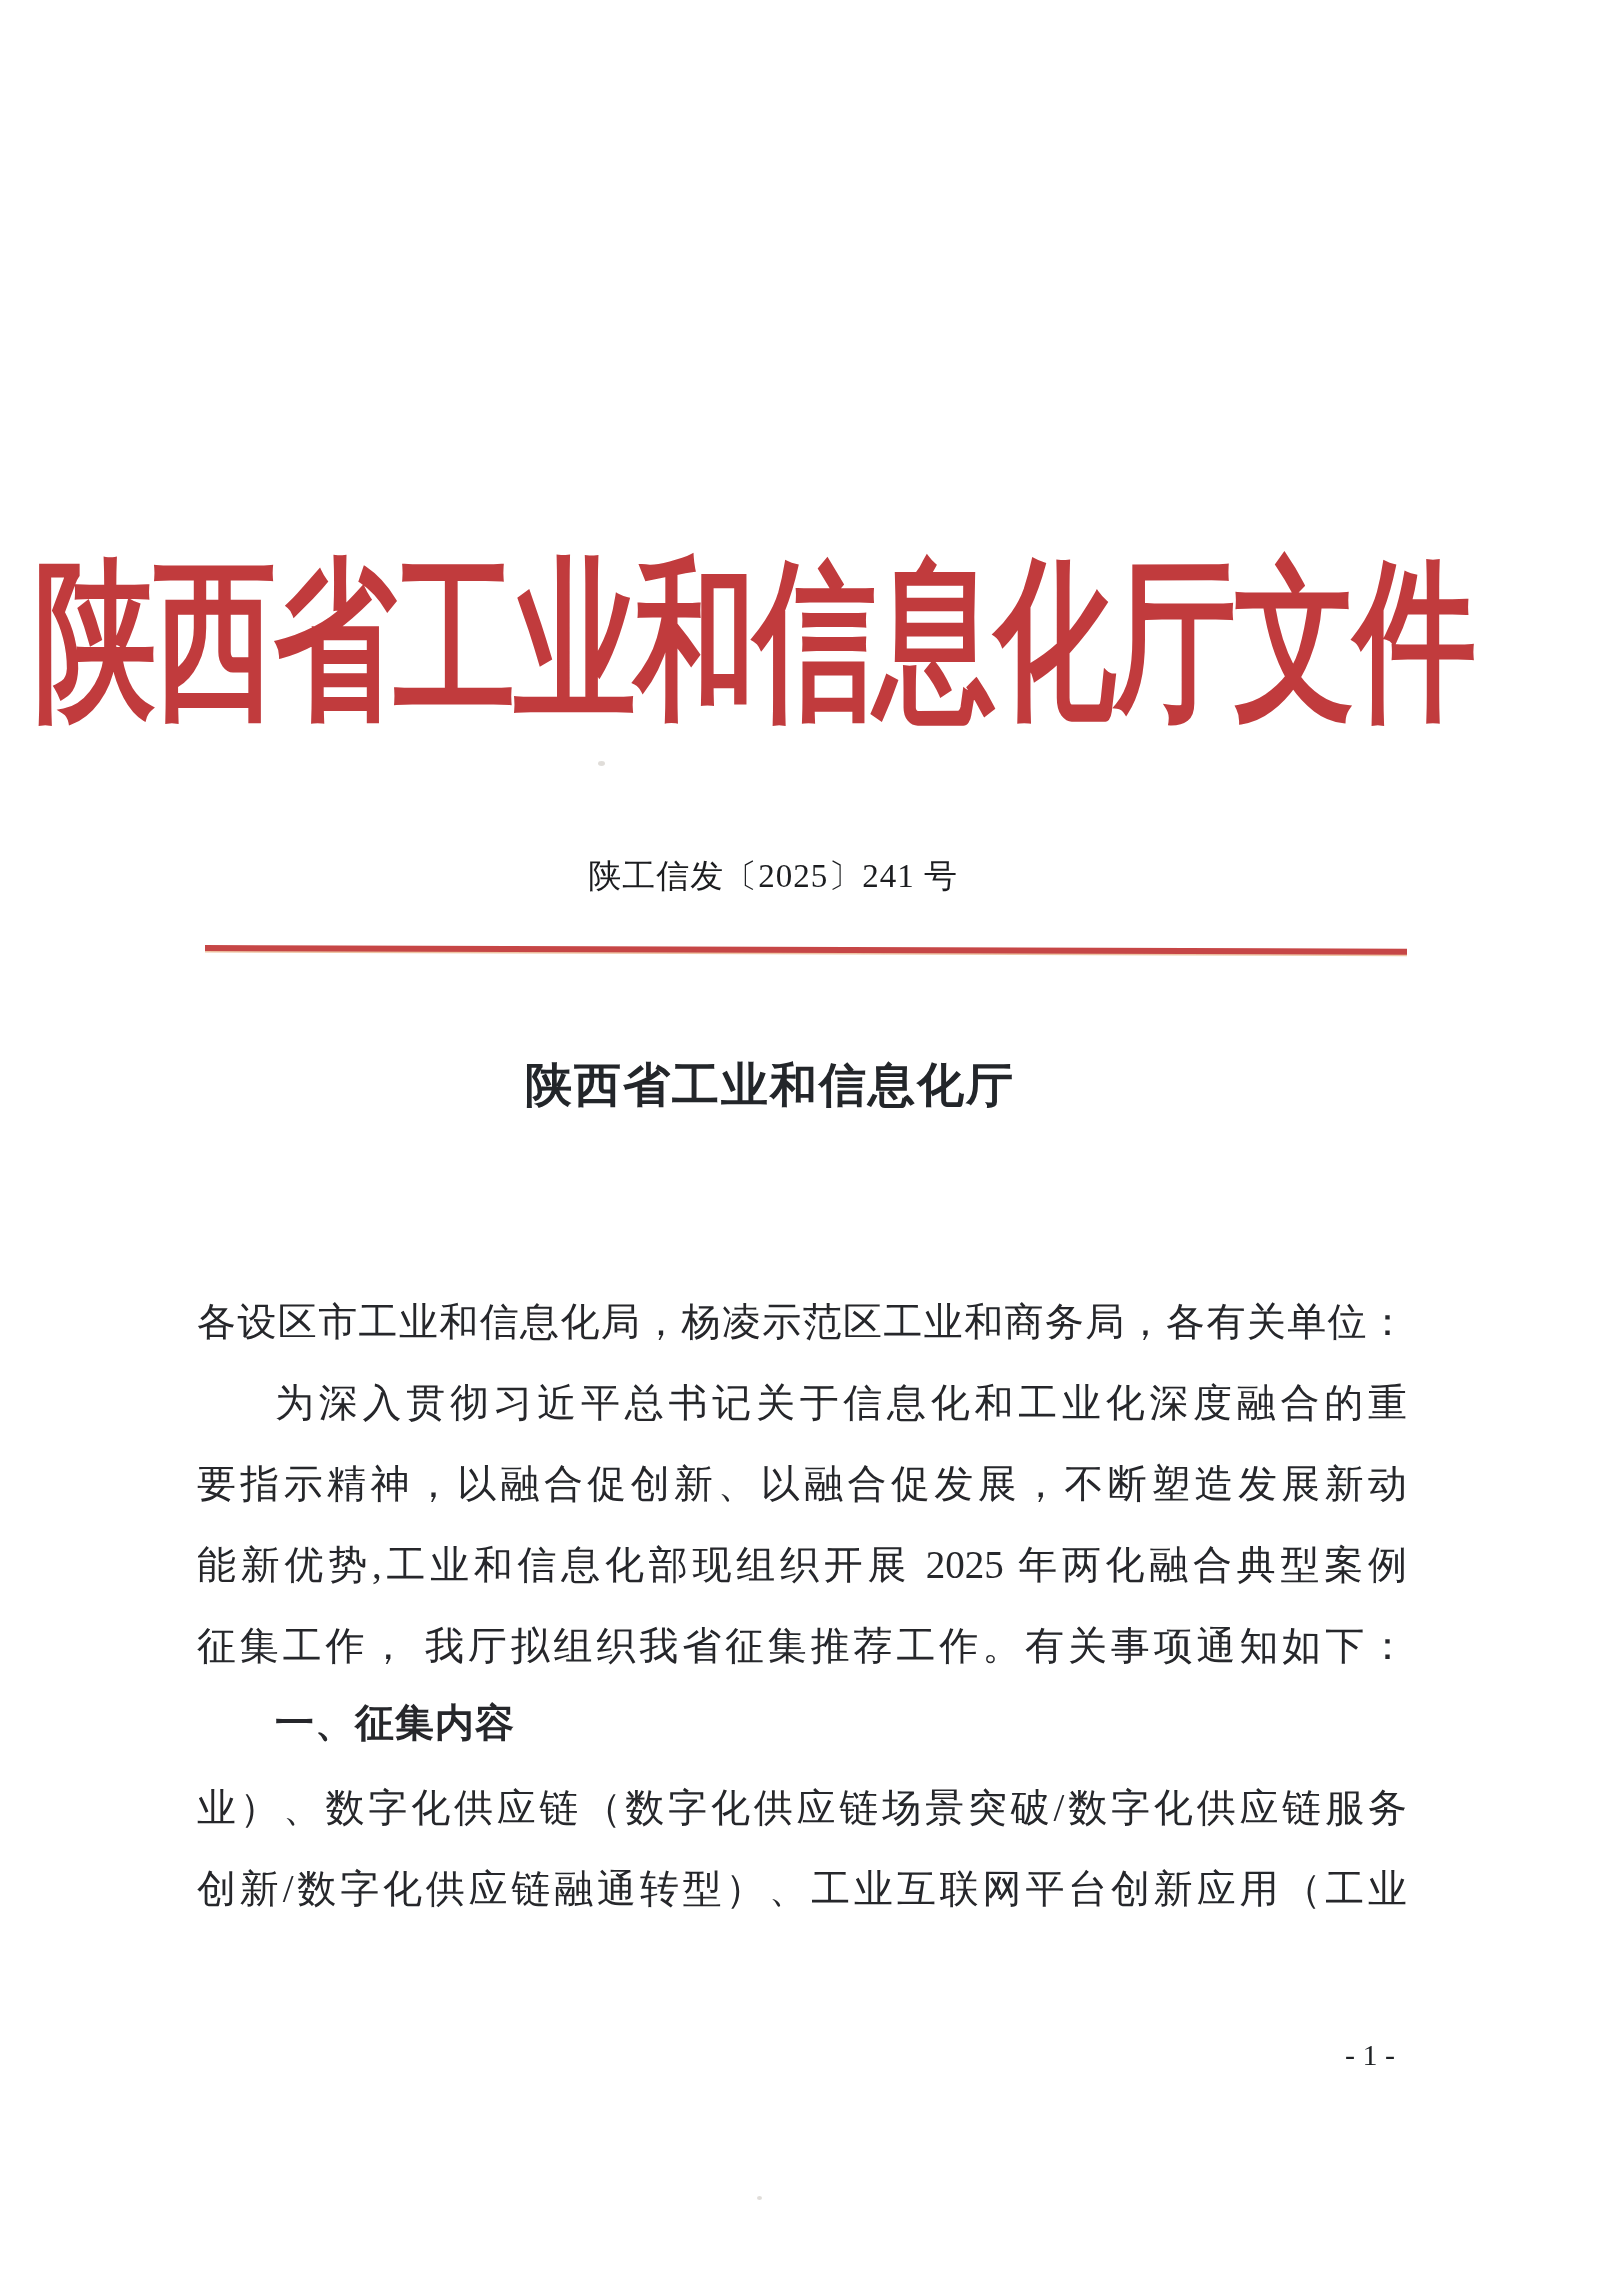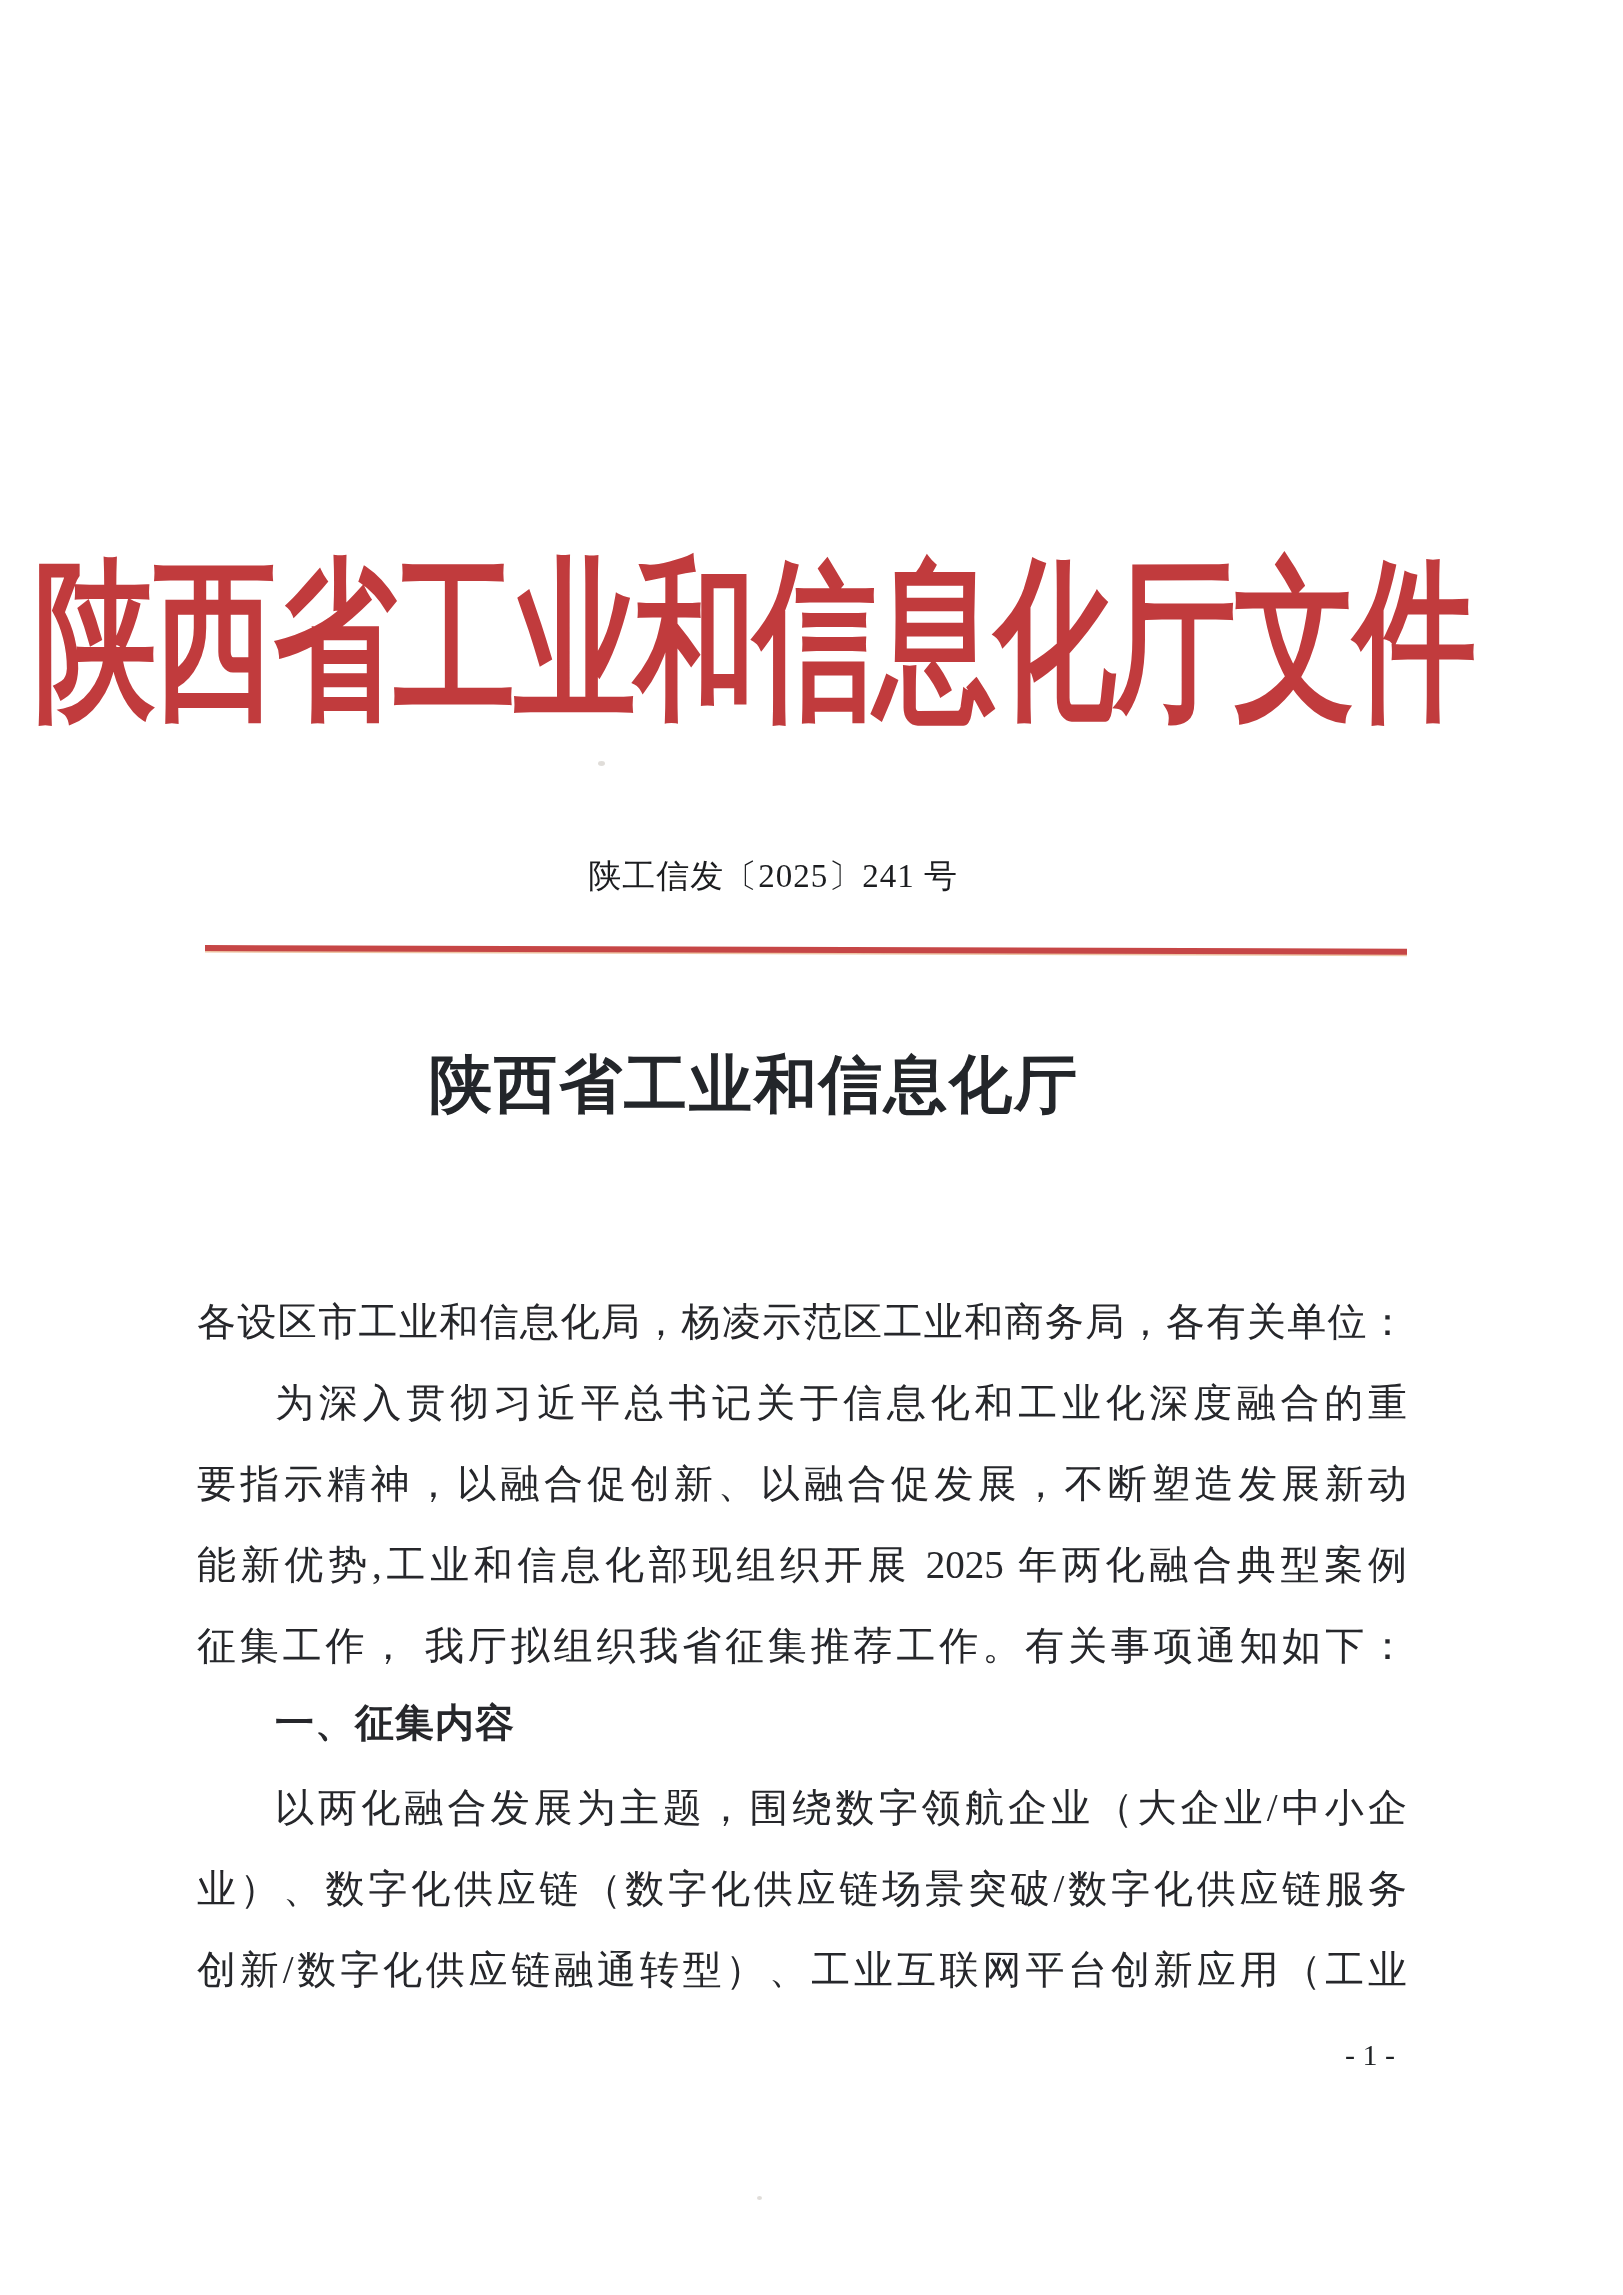--- a/index.html
+++ b/index.html
@@ -57,25 +57,25 @@
     height: 5.6px;
     background: var(--divider-red);
     box-shadow: 0 1.5px 0 rgba(224, 150, 90, 0.55);
     transform: rotate(0.18deg);
     transform-origin: 0 50%;
   }
   
   .doc-title {
     position: absolute;
     top: 1044px;
-    left: 0;
+    left: 16px;
     width: 100%;
     text-align: center;
     font-weight: 700;
-    font-size: 63px;
+    font-size: 47px;
     line-height: 82px;
     letter-spacing: 2px;
     color: #23262a;
     white-space: nowrap;
   }
   
   .body-text {
     position: absolute;
     top: 1281px;
     left: 197px;
@@ -135,21 +135,20 @@
     <div>陕西省工业和信息化厅</div>
   </div>
 
   <div class="body-text">
       <div class="line fill">各设区市工业和信息化局，杨凌示范区工业和商务局，各有关单位：</div>
       <div class="line indent fill">为深入贯彻习近平总书记关于信息化和工业化深度融合的重</div>
       <div class="line fill">要指示精神，以融合促创新、以融合促发展，不断塑造发展新动</div>
       <div class="line fill">能新优势,工业和信息化部现组织开展 2025 年两化融合典型案例</div>
       <div class="line fill">征集工作， 我厅拟组织我省征集推荐工作。有关事项通知如下：</div>
       <div class="line indent bold">一、征集内容</div>
-      <div class="line indent fill">以两化融合发展为主题，围绕数字领航企业（大企业/中小企</div>
       <div class="line fill">业）、数字化供应链（数字化供应链场景突破/数字化供应链服务</div>
       <div class="line fill">创新/数字化供应链融通转型）、工业互联网平台创新应用（工业</div>
     </div>
 
   <div class="page-number">- 1 -</div>
 
   <div class="speck s1"></div>
   <div class="speck s2"></div>
 
 </div>

